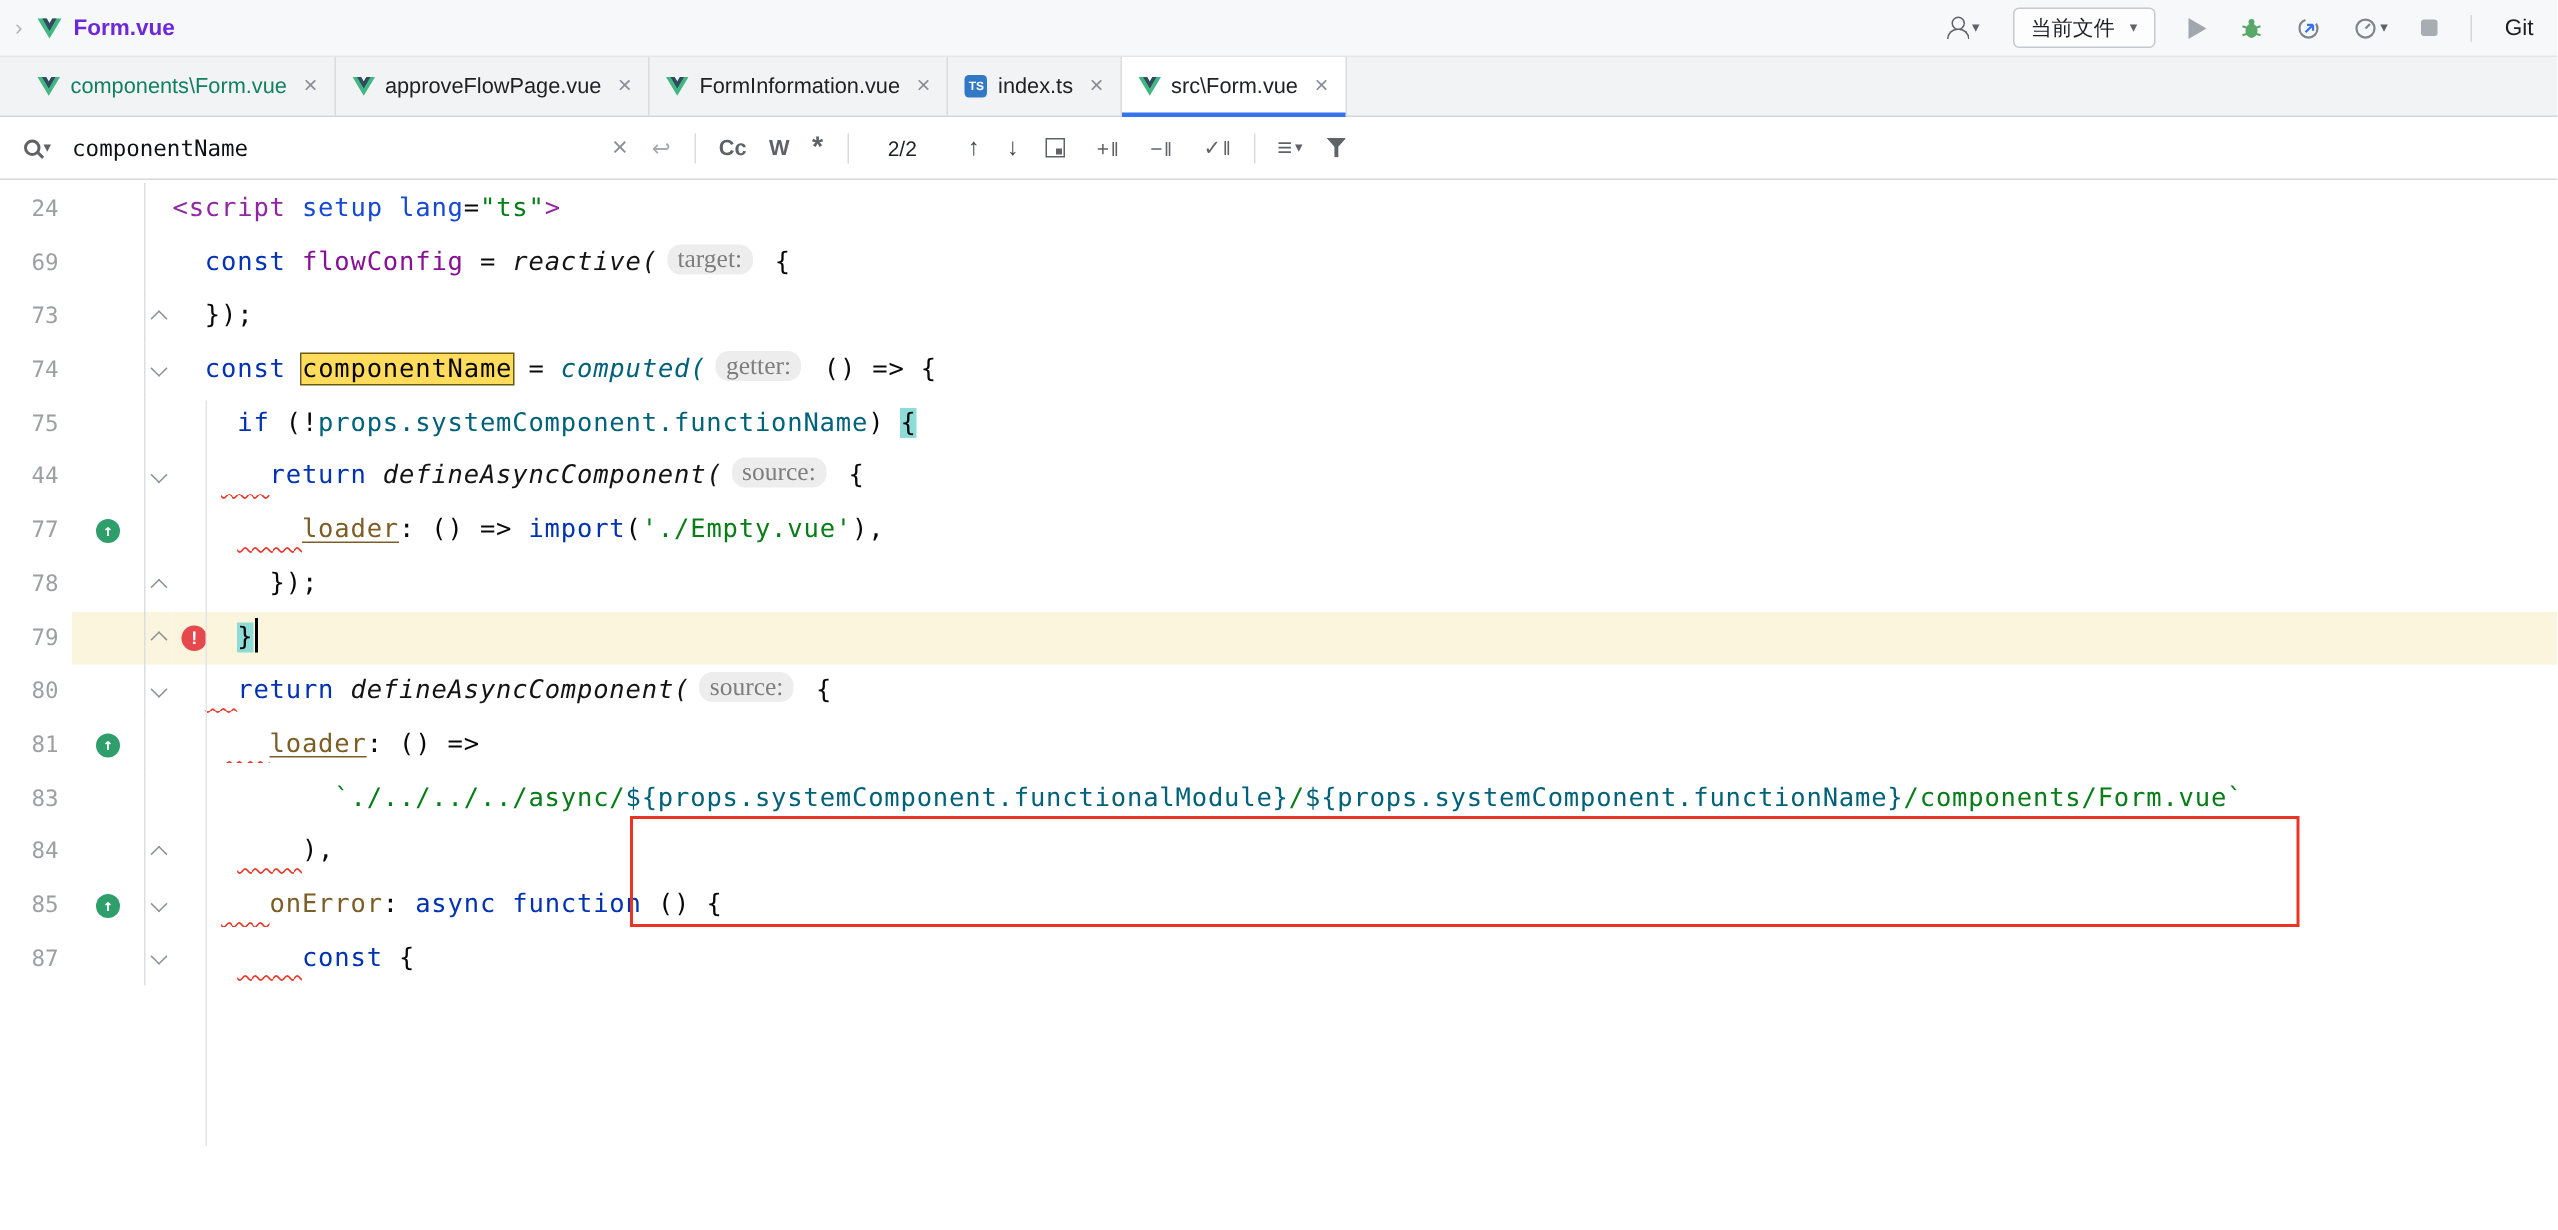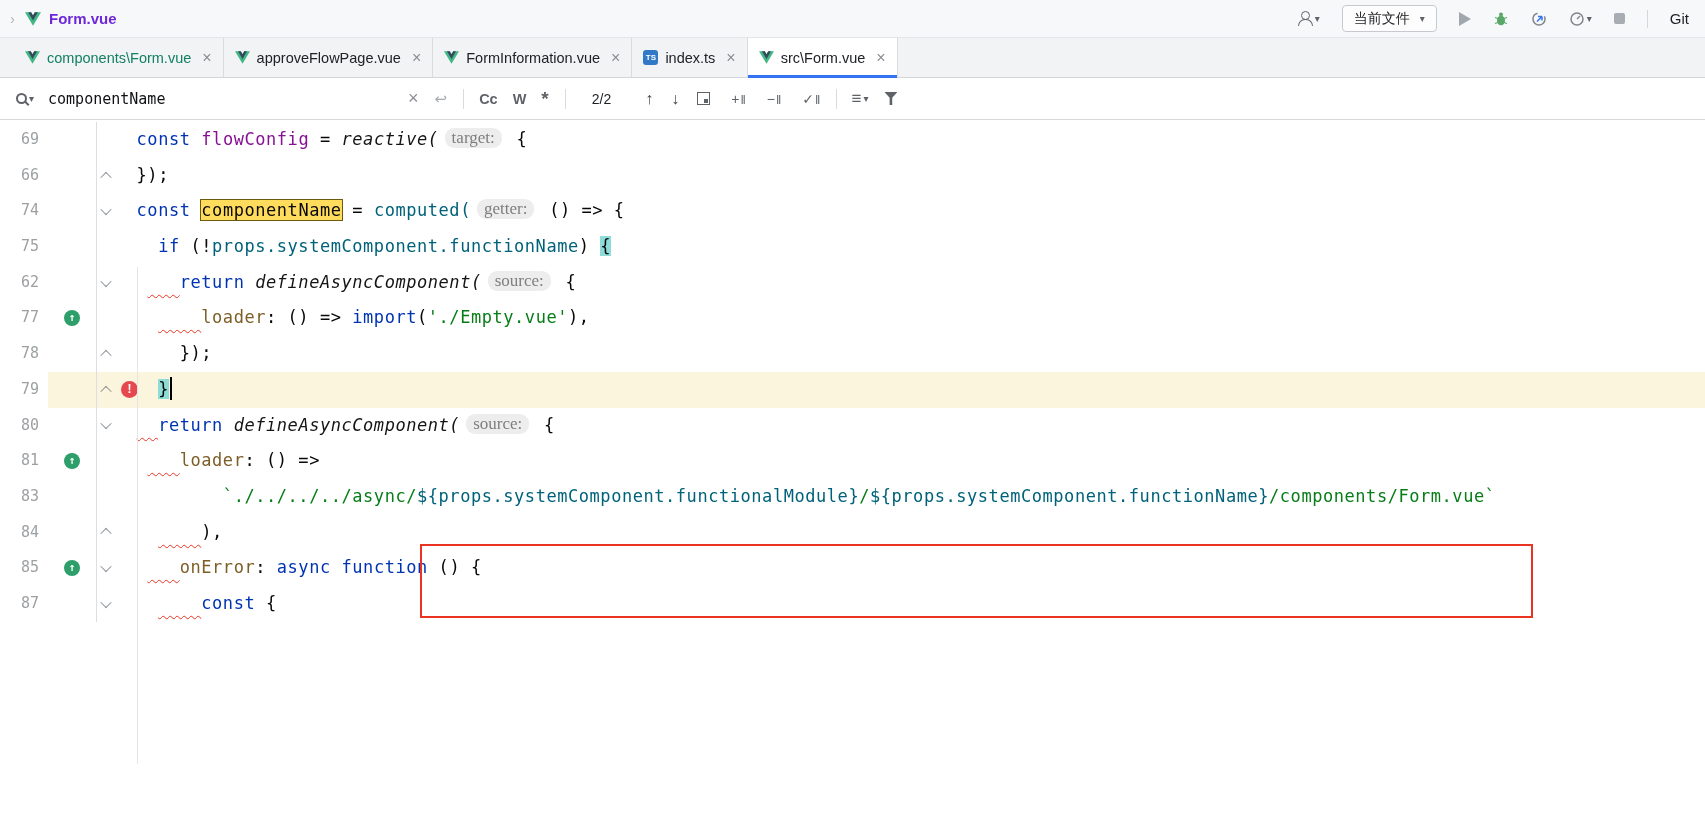--- a/index.html
+++ b/index.html
@@ -63,24 +63,24 @@
   .chev.down{transform:rotate(45deg) translate(-1px,-1px)}
   .chev.up{transform:rotate(-135deg) translate(-1px,-1px)}
   .code{flex:1;white-space:pre;font-size:17px;letter-spacing:.55px;color:#080808}
   .row.cur .icons,.row.cur .foldcol,.row.cur .code{background:var(--caret-line)}
   .gerror{position:absolute;left:121px;top:9px;width:17px;height:17px;border-radius:50%;background:var(--error);color:#fff;font-family:"Liberation Sans",sans-serif;font-size:12px;font-weight:bold;line-height:17px;text-align:center}
 
   .kw{color:var(--kw)}
   .str{color:var(--str)}
   .prop{color:var(--prop)}
   .teal{color:var(--member)}
-  .call{color:var(--member);}
+  .call{color:var(--member);font-style:italic}
   .fn{color:#141414;font-style:italic}
   .key{color:var(--okey)}
-  .u{text-decoration-thickness:1px;text-underline-offset:3px}
+  .u{text-decoration:underline;text-decoration-thickness:1px;text-underline-offset:3px}
   .tag{color:var(--tag)}
   .attr{color:var(--attr)}
   .pl{color:#080808}
   .hlY{background:var(--hl-search-bg);outline:1.5px solid var(--hl-search-border)}
   .hlC{background:var(--hl-brace)}
   .sq{text-decoration:underline wavy var(--annotation);text-decoration-thickness:1.1px;text-underline-offset:6px}
   .inlay{display:inline-block;background:var(--inlay-bg);color:var(--inlay-fg);border-radius:9px;padding:1px 7px;font-family:Liberation Serif, serif;font-size:17px;line-height:18px;letter-spacing:0;margin:0 4px 0 6px;transform:translateY(-2px)}
   .caret{display:inline-block;width:2px;height:23px;background:#000;vertical-align:-5px;margin-left:1px}
 
   .indent-guide{position:absolute;left:137px;top:147px;width:1px;height:497px;background:#E5E5E5;pointer-events:none}
@@ -208,27 +208,33 @@
     <span class="fii">−<i>‖</i></span>
     <span class="fii">✓<i>‖</i></span>
     <span class="fdiv"></span>
     <span class="sopts iconpair">≡<span class="caret-s">▾</span></span>
     <span class="funnel"></span>
   </div>
 
   <div class="editor">
     <div id="lines">
         <div class="row">
+          <span class="ln">24</span>
+          <span class="icons"></span>
+          <span class="foldcol"></span>
+          <span class="code"><span class="tag">&lt;script</span><span class="pl"> </span><span class="attr">setup</span><span class="pl"> </span><span class="attr">lang</span><span class="pl">=</span><span class="str">"ts"</span><span class="tag">&gt;</span></span>
+        </div>
+        <div class="row">
           <span class="ln">69</span>
           <span class="icons"></span>
           <span class="foldcol"></span>
           <span class="code"><span class="pl">  </span><span class="kw">const</span><span class="pl"> </span><span class="prop">flowConfig</span><span class="pl"> = </span><span class="fn">reactive(</span><span class="inlay">target:</span><span class="pl"> {</span></span>
         </div>
         <div class="row">
-          <span class="ln">66</span>
+          <span class="ln">73</span>
           <span class="icons"></span>
           <span class="foldcol">
             <span class="chev up"></span>
           </span>
           <span class="code"><span class="pl">  });</span></span>
         </div>
         <div class="row">
           <span class="ln">74</span>
           <span class="icons"></span>
           <span class="foldcol">
@@ -236,21 +242,21 @@
           </span>
           <span class="code"><span class="pl">  </span><span class="kw">const</span><span class="pl"> </span><span class="hlY">componentName</span><span class="pl"> = </span><span class="call">computed(</span><span class="inlay">getter:</span><span class="pl"> () =&gt; {</span></span>
         </div>
         <div class="row">
           <span class="ln">75</span>
           <span class="icons"></span>
           <span class="foldcol"></span>
           <span class="code"><span class="pl">    </span><span class="kw">if</span><span class="pl"> (!</span><span class="teal">props.systemComponent.functionName</span><span class="pl">) </span><span class="hlC">{</span></span>
         </div>
         <div class="row">
-          <span class="ln">62</span>
+          <span class="ln">44</span>
           <span class="icons"></span>
           <span class="foldcol">
             <span class="chev down"></span>
           </span>
           <span class="code"><span class="pl">   </span><span class="sq">   </span><span class="kw">return</span><span class="pl"> </span><span class="fn">defineAsyncComponent(</span><span class="inlay">source:</span><span class="pl"> {</span></span>
         </div>
         <div class="row">
           <span class="ln">77</span>
           <span class="icons">
             <span class="garrow">↑</span>

